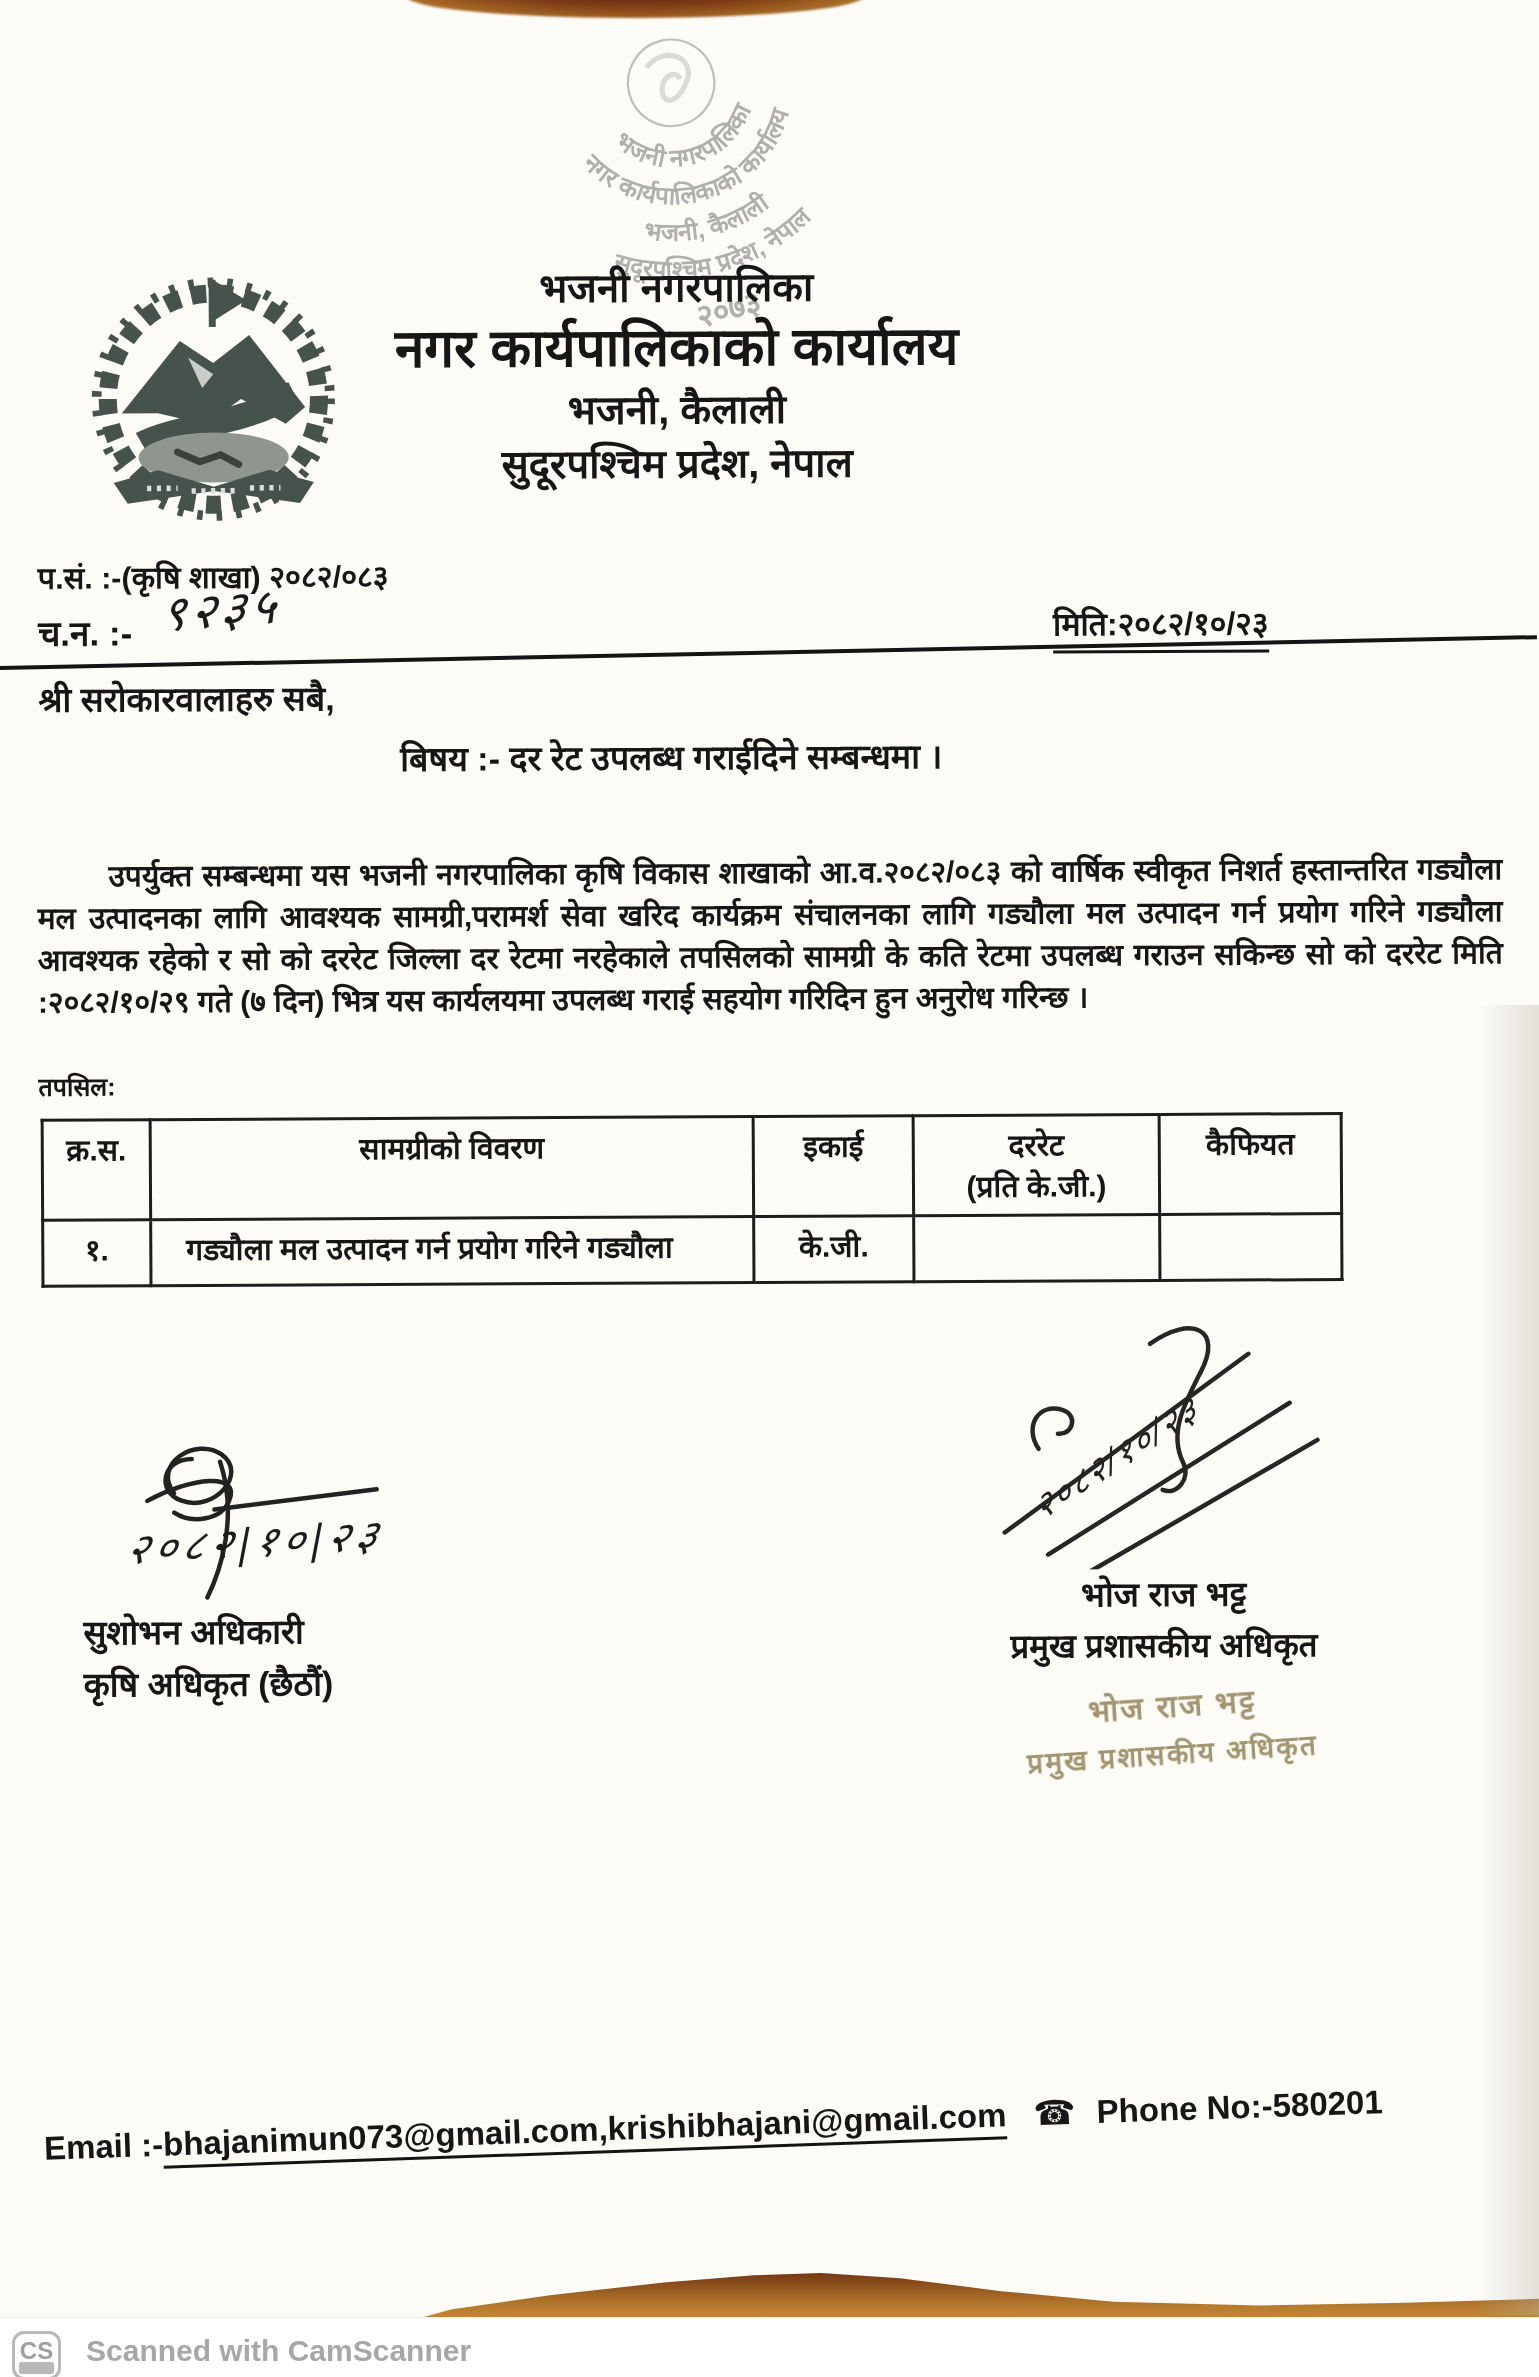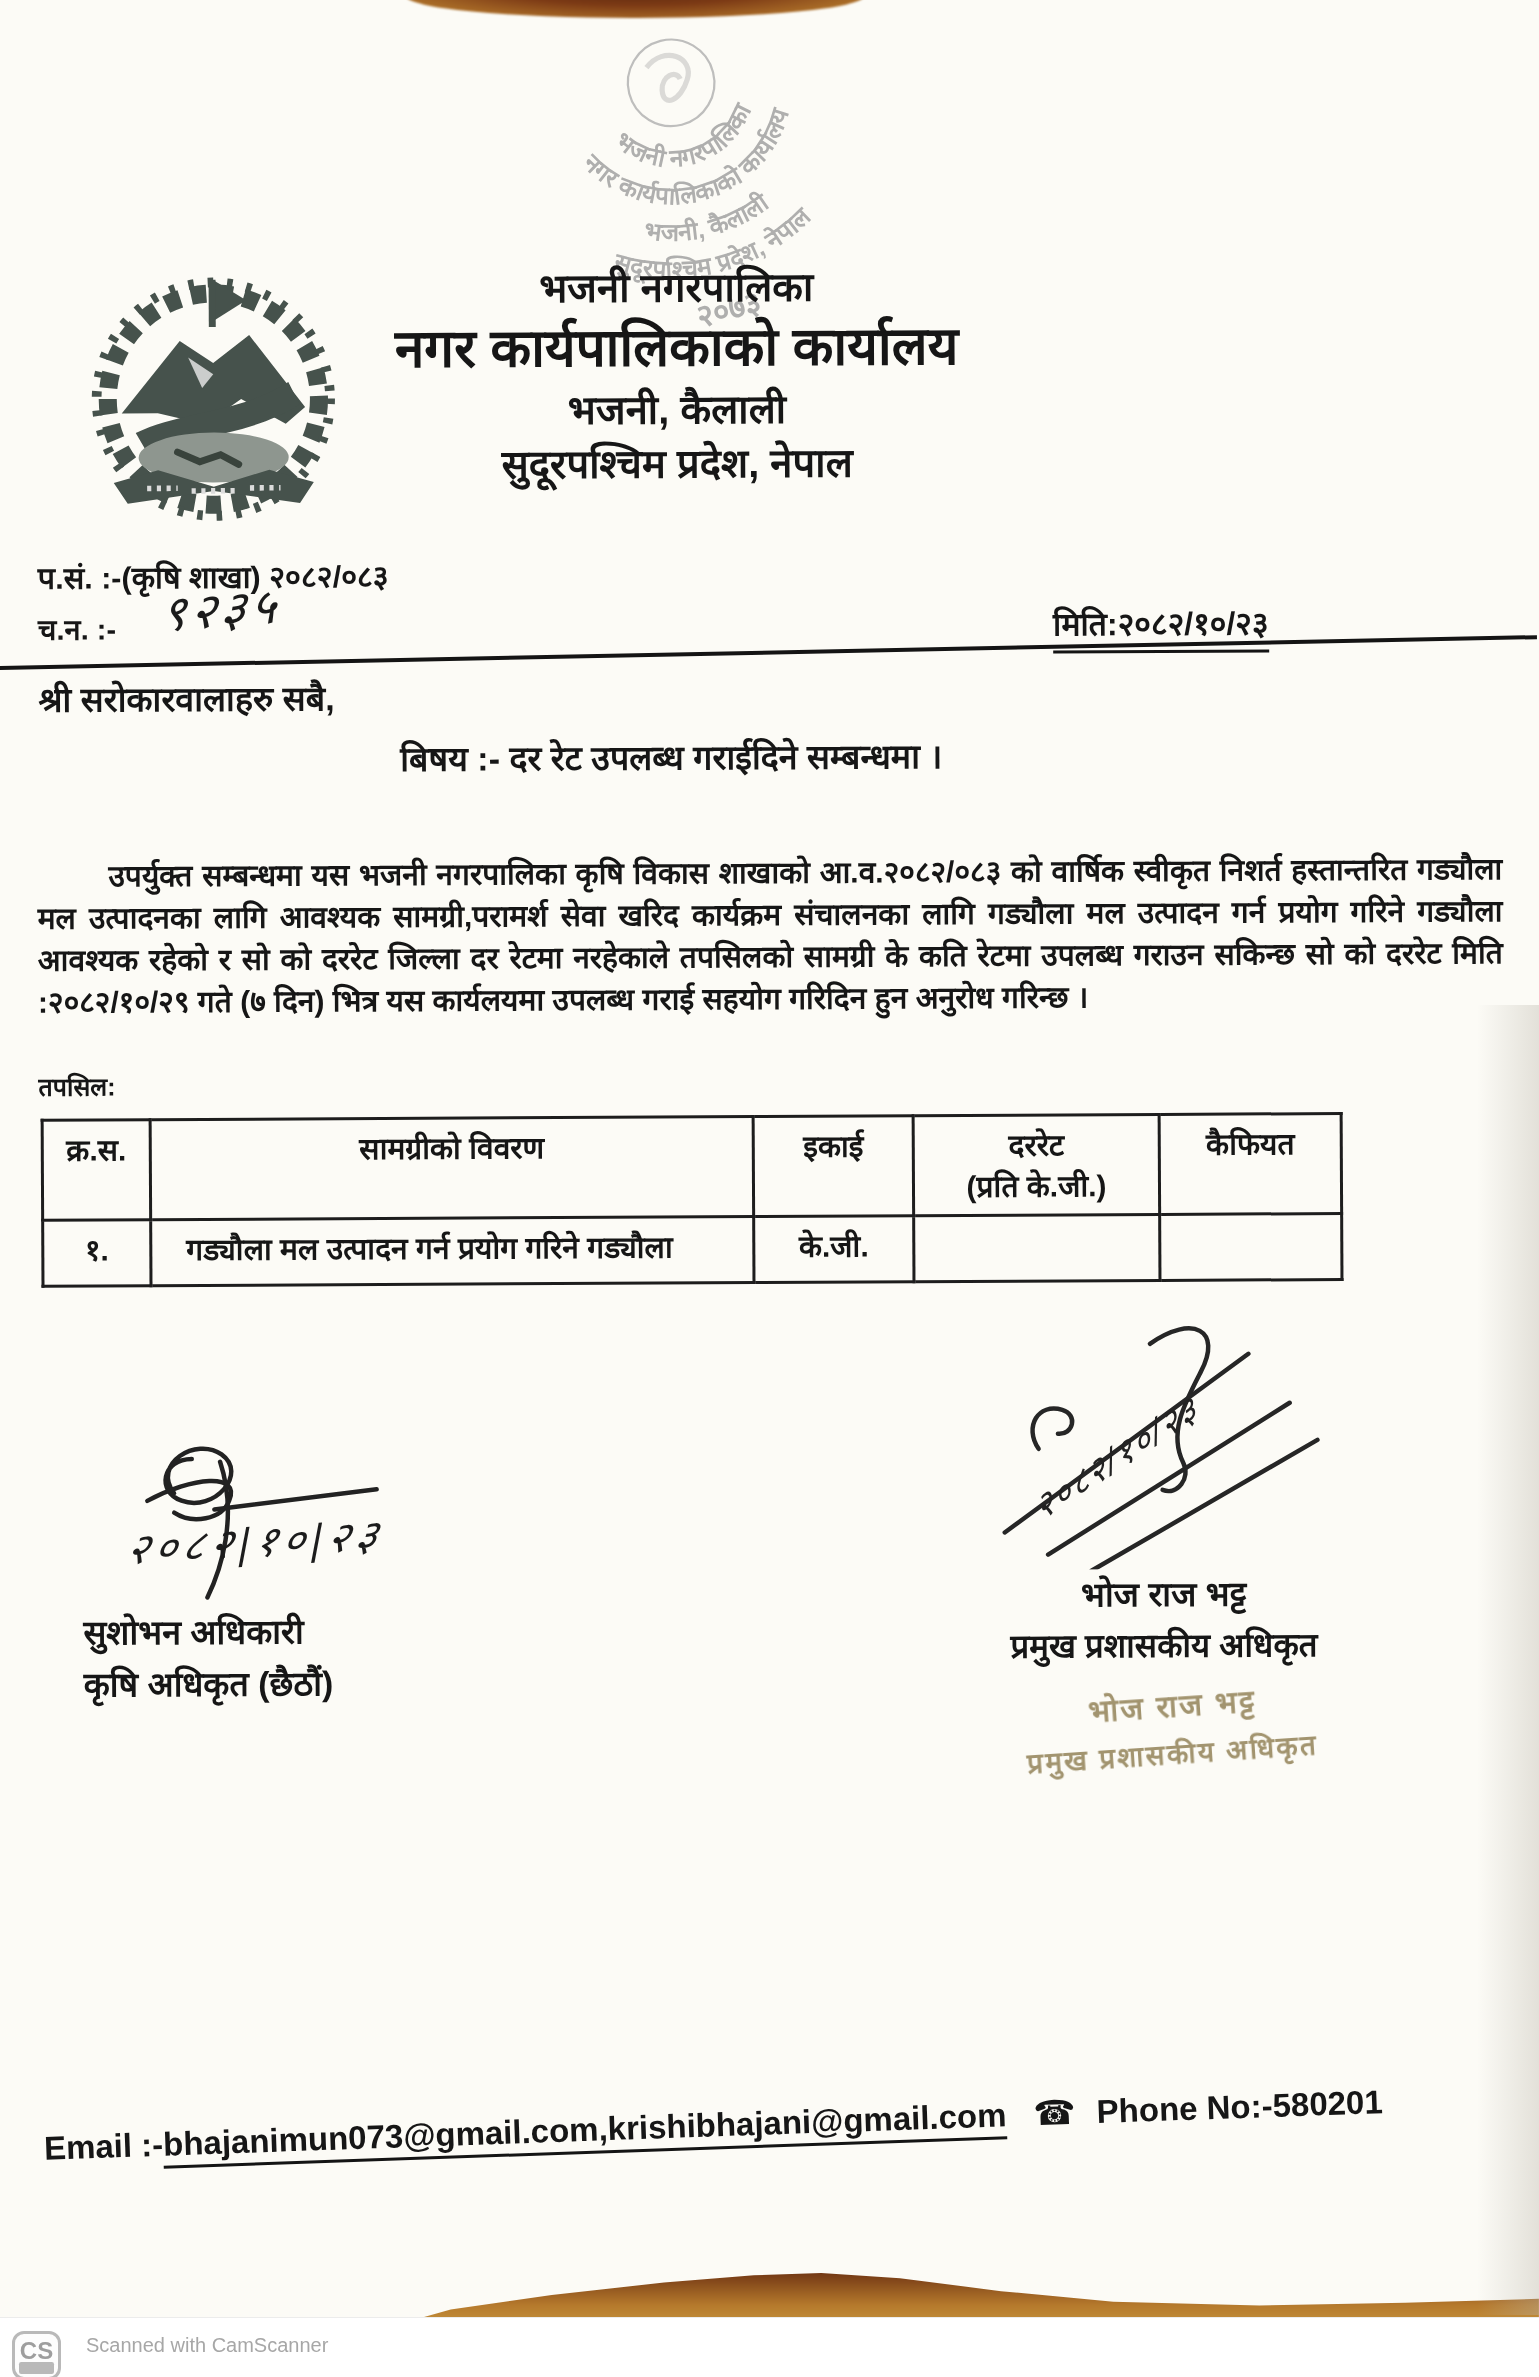--- a/index.html
+++ b/index.html
@@ -22,21 +22,21 @@
   
   .logo{position:absolute;left:78px;top:274px;width:279px;height:264px;}
   
   .head{position:absolute;left:171px;top:265px;width:1020px;text-align:center;line-height:1.12;}
   .head .h1{font-size:40px;font-weight:700;}
   .head .h2{font-size:53px;font-weight:700;margin-top:7.4px;}
   .head .h3{font-size:40px;font-weight:700;margin-top:10.4px;}
   .head .h4{font-size:40px;font-weight:700;margin-top:9px;}
   
   .refno{position:absolute;left:41px;top:552px;font-size:30.5px;font-weight:700;}
-  .chano{position:absolute;left:41px;top:605px;font-size:29px;font-weight:700;}
+  .chano{position:absolute;left:41px;top:605px;font-size:35px;font-weight:700;}
   .chano-hand{position:absolute;left:164px;top:572px;font-size:49px;font-weight:400;
     font-style:italic;transform:rotate(-4deg) skewX(-9deg);letter-spacing:4.5px;color:#1b1b1b;}
   .date{position:absolute;left:1056px;top:603px;font-size:32px;font-weight:700;
     border-bottom:3.7px solid #141414;padding-bottom:6px;}
   .sep{position:absolute;left:0;top:662px;width:1540px;height:3.7px;background:#141414;
     transform:rotate(-0.85deg);transform-origin:left center;}
   .addressee{position:absolute;left:41px;top:672px;font-size:34px;font-weight:700;}
   
   .subject{position:absolute;left:223px;top:733px;width:901px;text-align:center;
     font-size:34px;font-weight:700;}
@@ -77,21 +77,21 @@
   .footer .em{border-bottom:3.7px solid #141414;padding-bottom:3px;}
   .footer .ph-ic{font-size:34px;margin:0 21px 0 27px;}
   
   .cs-bar{position:absolute;left:0;top:2317px;width:1540px;height:60px;background:#ffffff;
     border-top:0.7px solid #ececec;}
   .cs-logo{position:absolute;left:12px;top:5.2px;width:49px;height:49px;background:#fdfdfd;
     border:3px solid #b9b9b9;border-radius:12px;color:#9e9e9e;font-weight:700;font-size:24px;
     display:flex;align-items:flex-start;justify-content:center;padding-top:3px;box-sizing:border-box;margin-top:8px;}
   .cs-logo::after{content:"";position:absolute;left:3.7px;right:3.7px;bottom:3.7px;height:11.2px;
     background:#b9b9b9;border-radius:2.2px;}
-  .cs-text{position:absolute;left:86px;top:16.4px;font-size:20px;color:#a7a7a7;font-weight:400;}
+  .cs-text{position:absolute;left:86px;top:16.4px;font-size:30px;color:#a7a7a7;font-weight:700;}
 </style>
 </head>
 <body>
 
 <div class="page">
   <div class="top-desk"></div>
 
   <div class="sheet">
 
     <svg class="stamp-top" viewBox="0 0 520 460">

